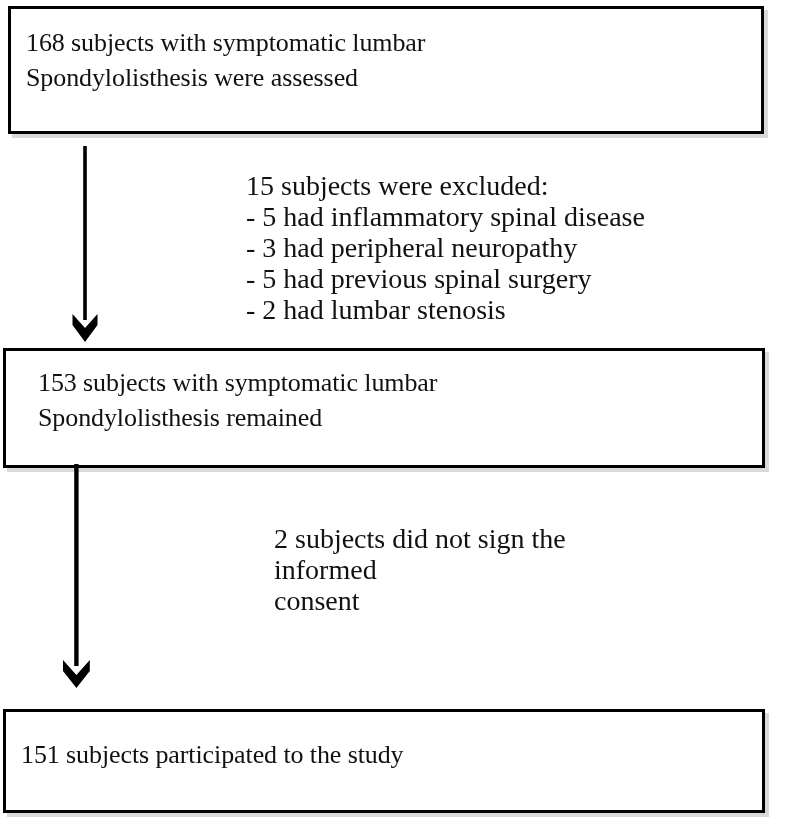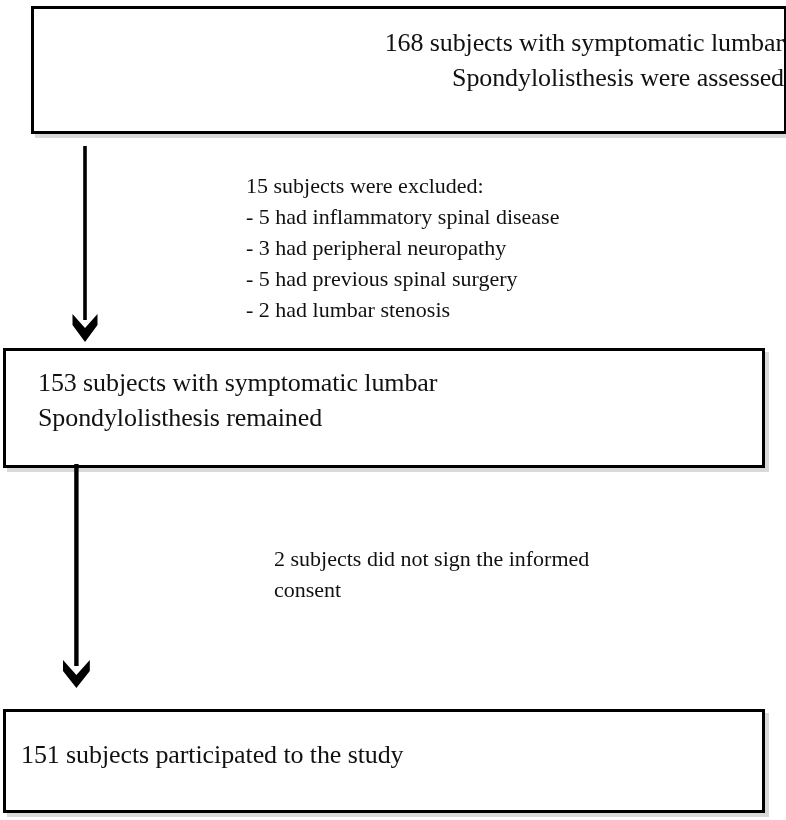--- a/index.html
+++ b/index.html
@@ -33,25 +33,24 @@
     left: 0;
     right: 0;
     font-size: 26px;
     line-height: 35px;
     letter-spacing: -0.1px;
     white-space: pre-line;
     color: #111111;
   }
 
   #box-assessed {
-    left: 31px;
+    left: 8px;
     top: 6px;
     width: 756px;
     height: 128px;
-    text-align: right;
   }
   #box-assessed .box-text {
     top: 16px;
     padding-left: 15px;
   }
 
   #box-remained {
     left: 3px;
     top: 348px;
     width: 762px;
@@ -69,33 +68,33 @@
     height: 104px;
   }
   #box-participated .box-text {
     top: 25px;
     padding-left: 15px;
   }
 
   
   .annotation {
     position: absolute;
-    font-size: 22px;
+    font-size: 28px;
     line-height: 31px;
     white-space: pre-line;
     color: #111111;
   }
   #annotation-exclusions {
     left: 246px;
     top: 170px;
     width: 430px;
   }
   #annotation-consent {
     left: 274px;
-    top: 543px;
+    top: 523px;
     width: 400px;
   }
 
   
   .arrow {
     position: absolute;
   }
   #arrow-assessed-to-remained {
     left: 66px;
     top: 146px;

